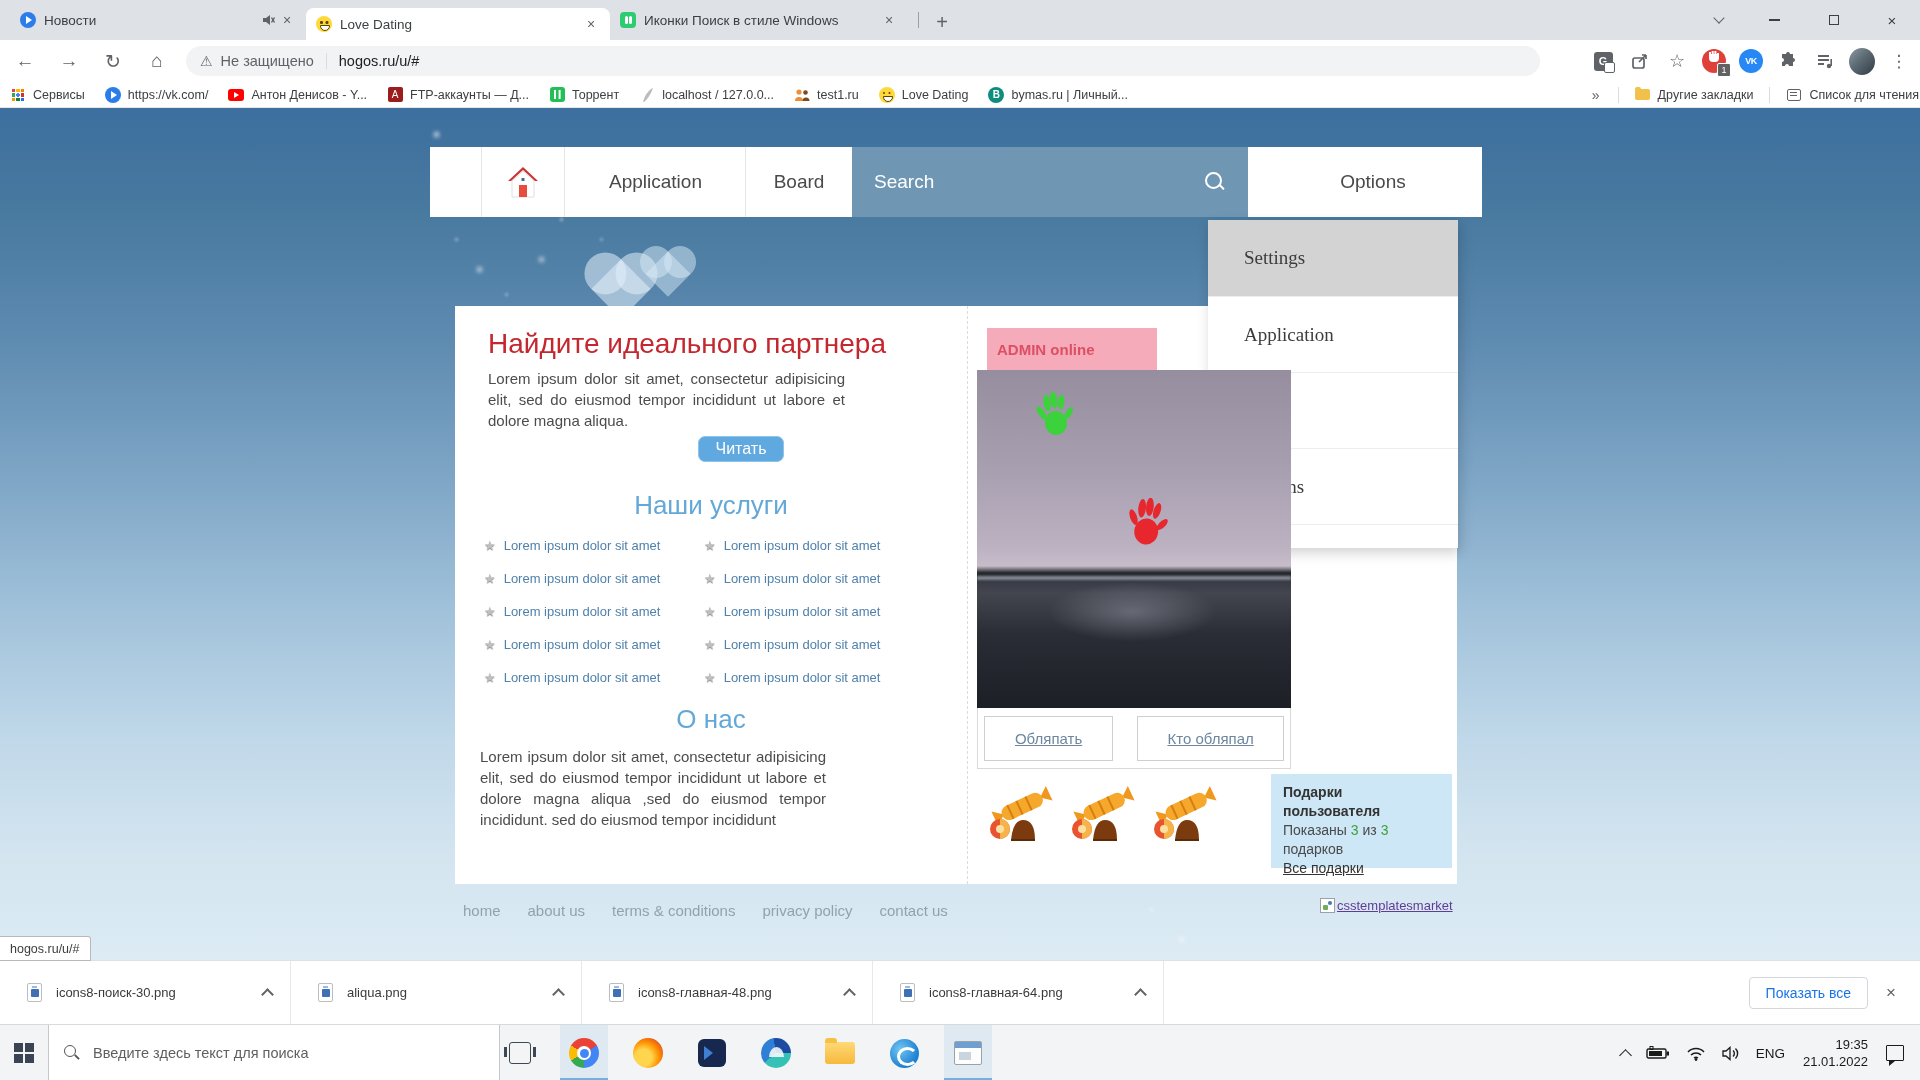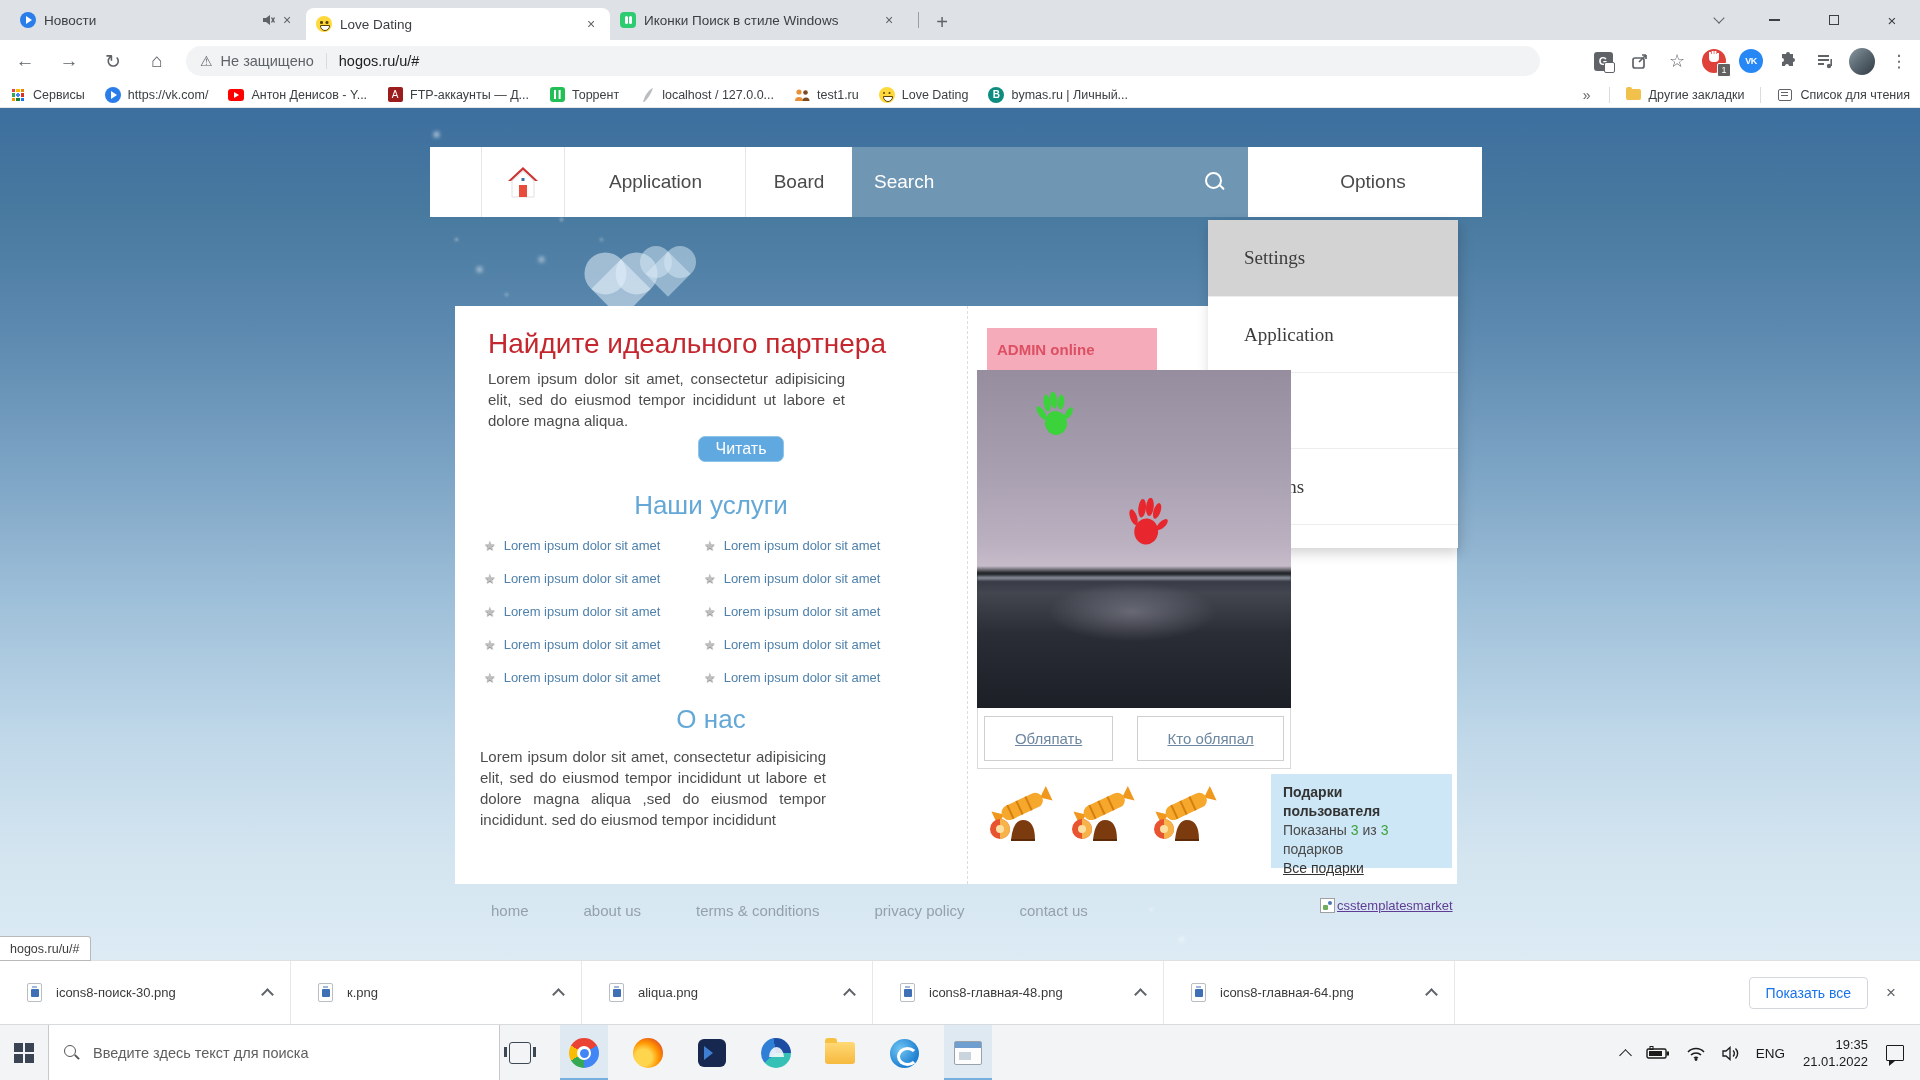--- a/index.html
+++ b/index.html
@@ -137,21 +137,21 @@
   .splat-btn { width:132px; height:45px; border:1px solid #cfcfcf; display:flex; align-items:center; justify-content:center; font-size:15px; color:#6e87a0; text-decoration:underline; cursor:pointer; background:#fff; }
   .splat-btn.w2 { width:150px; }
   .gift-candies { position:absolute; left:532px; top:478px; display:flex; gap:12px; }
   .gifts-box { position:absolute; left:816px; top:468px; width:181px; height:94px; background:#cde7f6; padding:9px 12px; font-size:14px; color:#4a4a4a; line-height:19px; }
   .gifts-box .gt { font-weight:bold; color:#333; }
   .grn { color:#3ba13b; }
   .all-link { color:#333; text-decoration:underline; cursor:pointer; }
 
   
   .pfooter { position:absolute; left:463px; top:794px; display:flex; gap:27px; font-size:15px; color:#94a1ad; }
-  .pfooter span { cursor:pointer;margin-left:28px; }
+  .pfooter span { cursor:pointer; }
   .credit { position:absolute; left:1320px; top:790px; display:flex; align-items:flex-start; gap:2px; font-size:13px; }
   .credit a { color:#5f3d95; text-decoration:underline; }
   .brkimg { width:15px; height:15px; border:1px solid #a0a0a0; background:#fff; position:relative; }
   .brkimg::before { content:""; position:absolute; left:2px; top:6px; width:5px; height:5px; background:#6fae5d; border-radius:1px; }
   .brkimg::after { content:""; position:absolute; right:2px; top:2px; width:4px; height:4px; background:#4a78b0; border-radius:50%; }
 
   
   .statustip { position:absolute; left:0; top:936px; height:25px; background:#fff; border:1px solid #b9b9b9; border-left:none; border-top-right-radius:3px; display:flex; align-items:center; padding:0 10px; font-size:12.5px; color:#3c3c3c; z-index:40; }
 
   
@@ -365,21 +365,21 @@
     <span class="bm-right">
       <span class="bm-ovf">»</span>
       <span class="bm-vdiv"></span>
       <span class="bm">
           <span class="bmi">
             <span class="bm-folder"></span>
           </span>
           <span>Другие закладки</span>
         </span>
       <span class="bm-vdiv"></span>
-      <span class="bm" style="padding-right:10px;">
+      <span class="bm" style="padding-right:1px;">
           <span class="bmi">
             <span class="bm-list"></span>
           </span>
           <span>Список для чтения</span>
         </span>
     </span>
   </div>
 
   <div class="page">
     <div class="sparkles"></div>
@@ -567,25 +567,20 @@
   <div class="statustip">hogos.ru/u/#</div>
 
   <div class="dlbar">
     <div class="dl-item">
       <span class="fileic"></span>
       <span class="dl-name">icons8-поиск-30.png</span>
       <span class="chev-up"></span>
     </div>
     <div class="dl-item">
       <span class="fileic"></span>
-      <span class="dl-name">к.png</span>
-      <span class="chev-up"></span>
-    </div>
-    <div class="dl-item">
-      <span class="fileic"></span>
       <span class="dl-name">aliqua.png</span>
       <span class="chev-up"></span>
     </div>
     <div class="dl-item">
       <span class="fileic"></span>
       <span class="dl-name">icons8-главная-48.png</span>
       <span class="chev-up"></span>
     </div>
     <div class="dl-item">
       <span class="fileic"></span>

